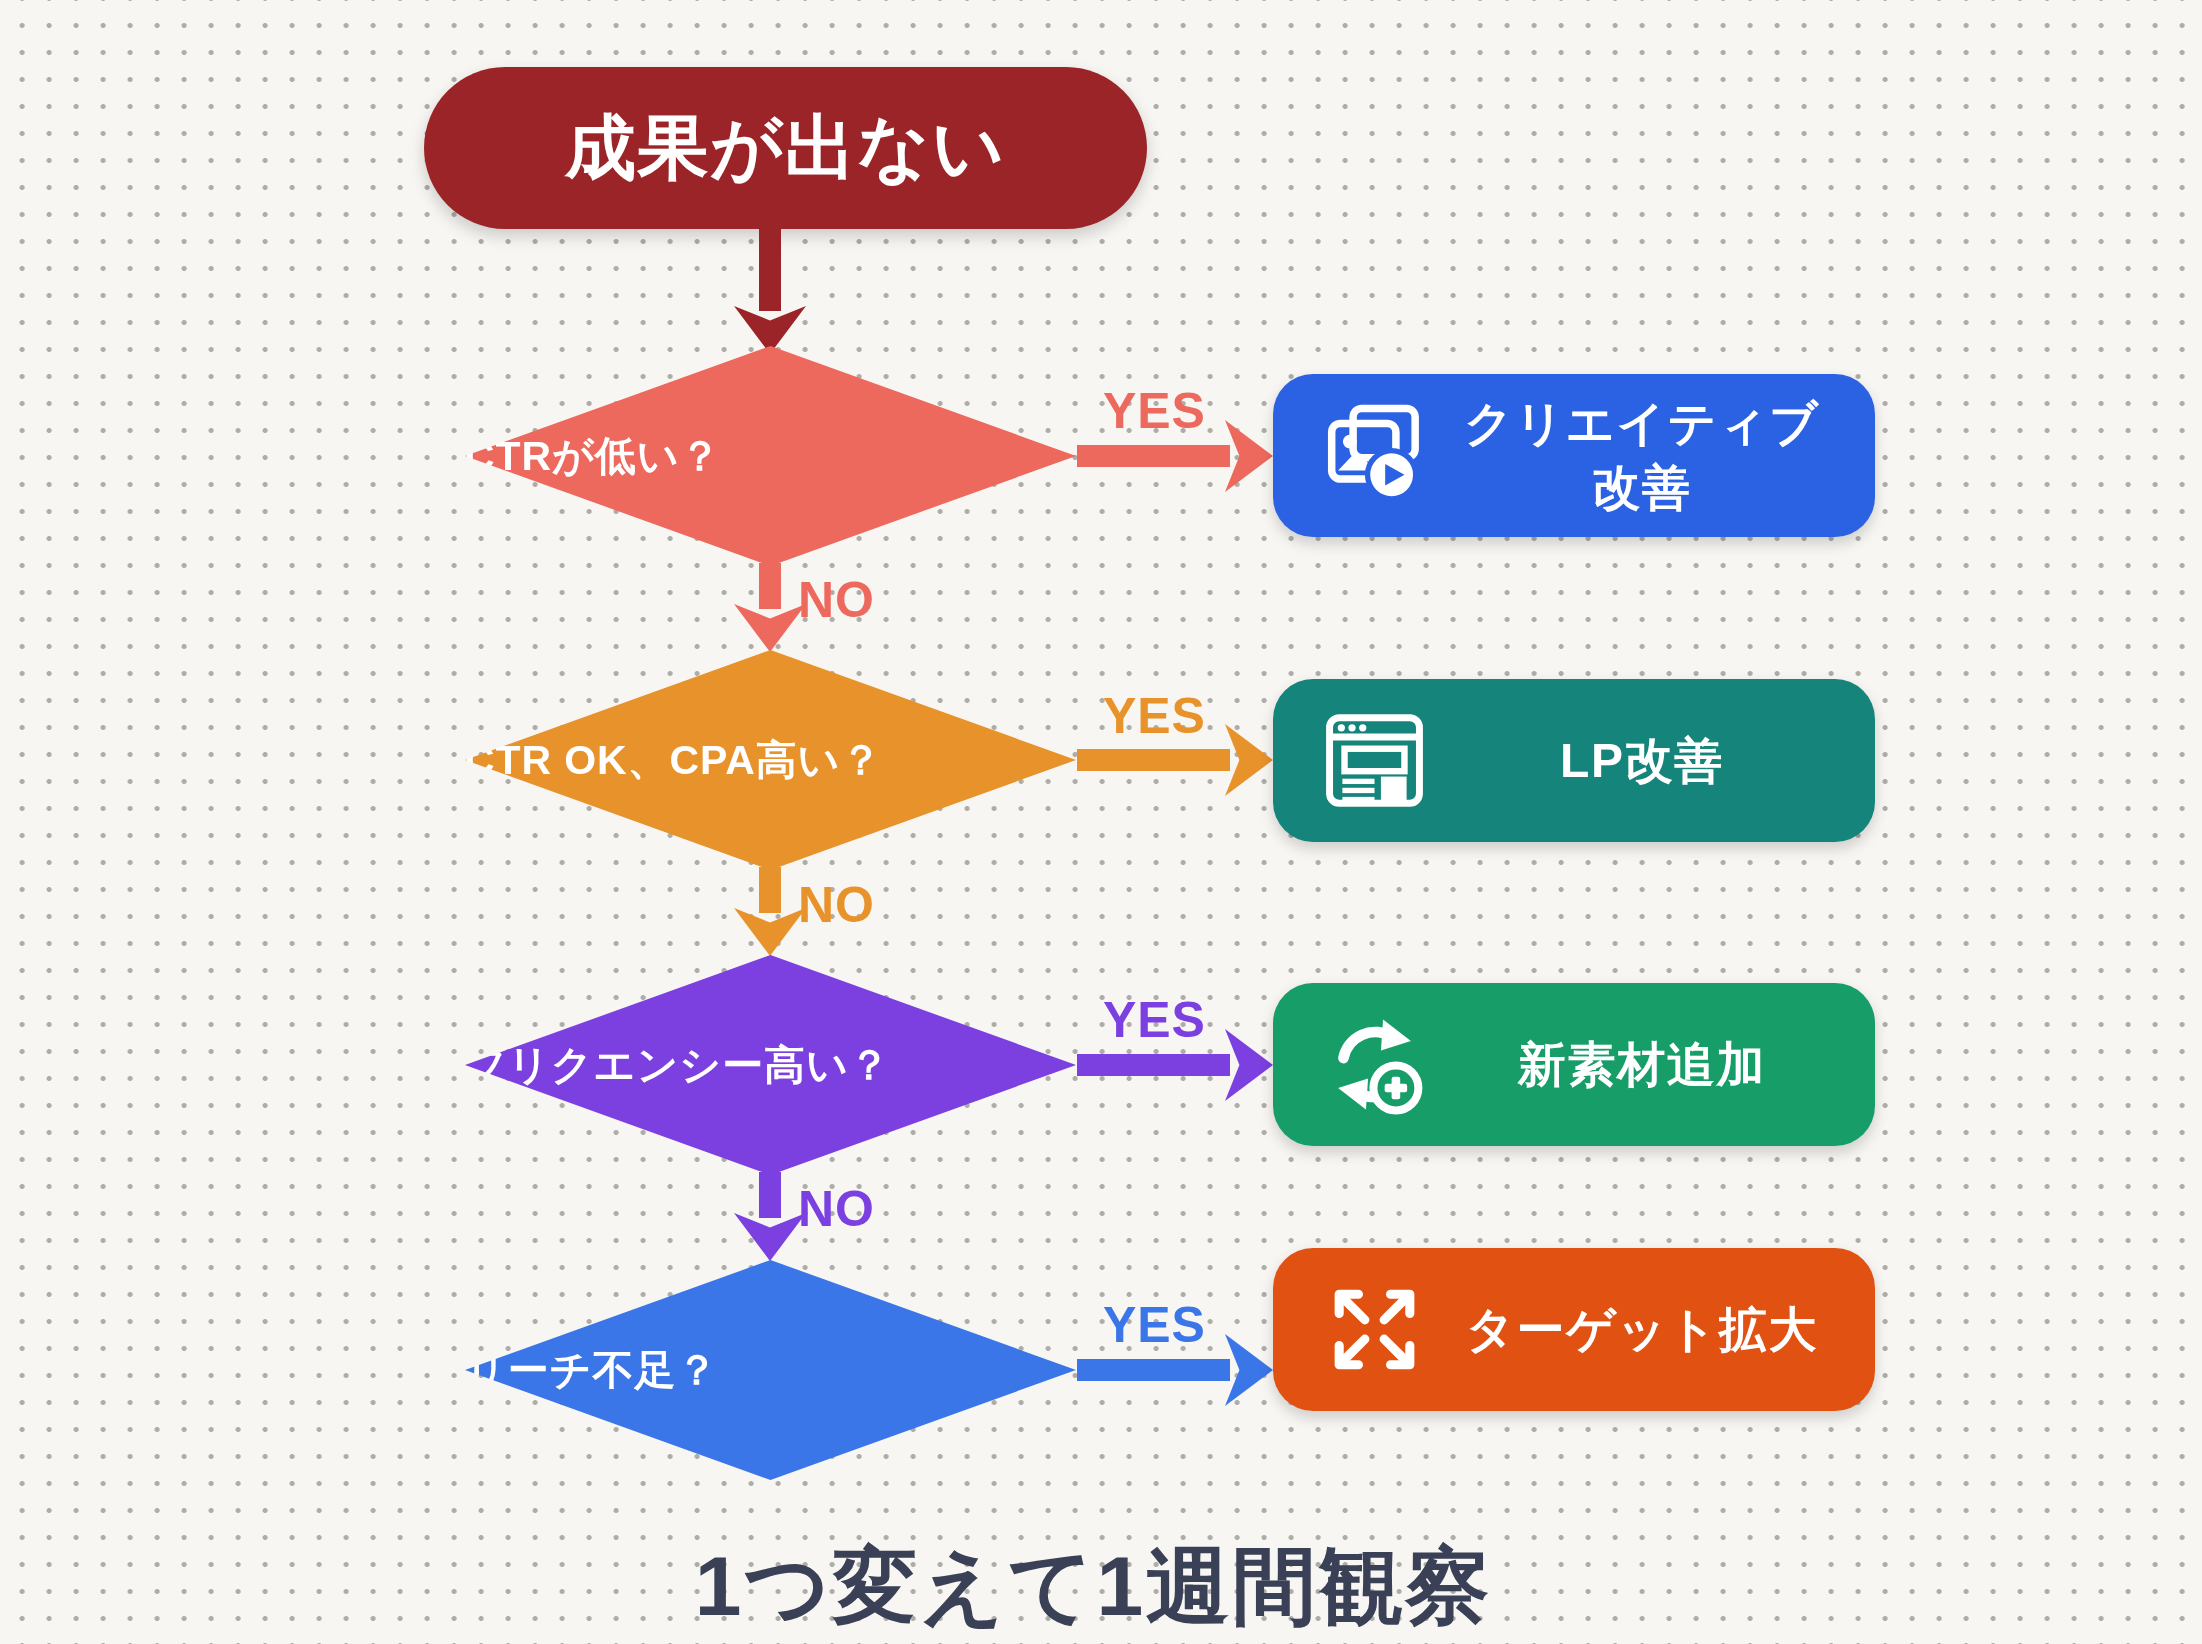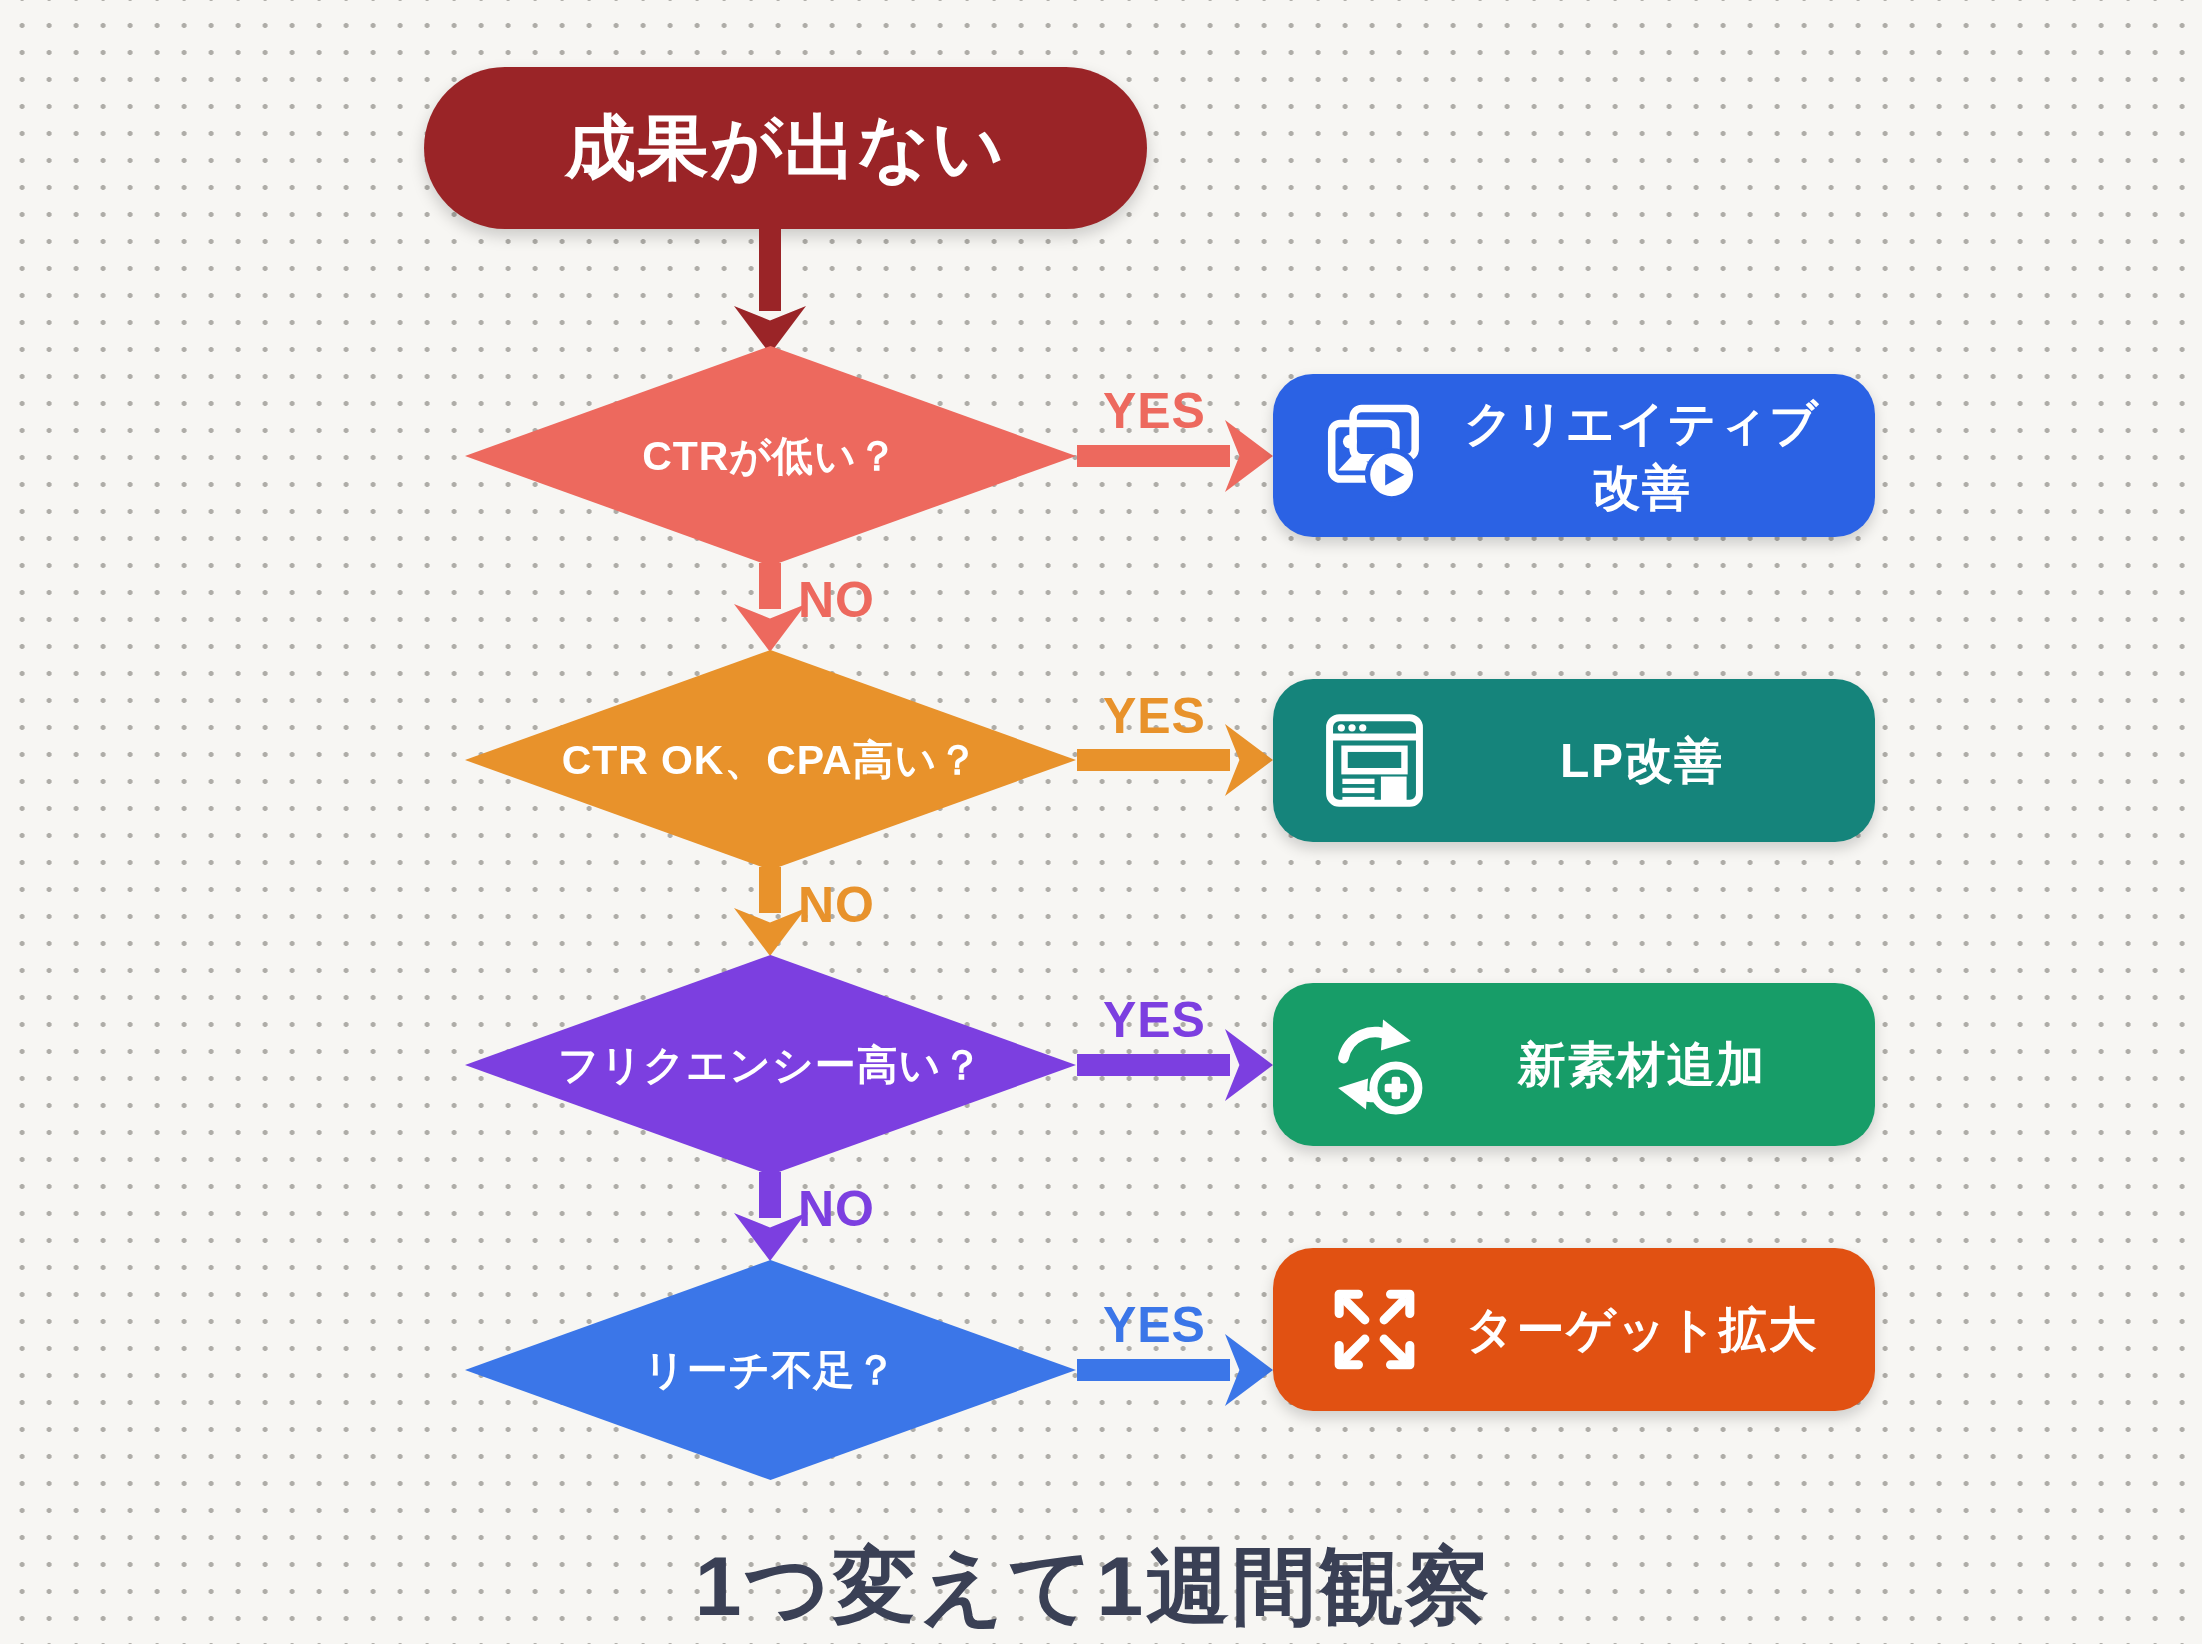--- a/index.html
+++ b/index.html
@@ -15,21 +15,21 @@
     position:absolute; left:424px; top:67px; width:723px; height:162px;
     background:var(--c); border-radius:81px;
     display:flex; align-items:center; justify-content:center;
     color:#fff; font-size:71px; font-weight:800; letter-spacing:1.7px;
     box-shadow:0 6.9px 15.5px rgba(0,0,0,.18);
   }
   .diamond {
     position:absolute; left:465px; width:611px; height:220px;
     background:var(--c);
     clip-path:polygon(50% 0,100% 50%,50% 100%,0 50%);
-    display:flex; align-items:center; justify-content:center;
+    display:flex; align-items:center; 
     color:#fff; font-size:41px; font-weight:700; letter-spacing:0.9px;
   }
   .dshadow { position:absolute; filter:drop-shadow(0 6px 8.6px rgba(0,0,0,.16)); }
   .v-arrow { position:absolute; width:72px; }
   .v-arrow .shaft { position:absolute; left:25px; top:0; width:22.4px; height:calc(100% - 43px); background:var(--c); }
   .v-arrow .head  { position:absolute; left:0; bottom:0; width:72px; height:48px; background:var(--c);
                     clip-path:polygon(0 0,50% 30%,100% 0,50% 100%); }
   .h-arrow { position:absolute; height:72px; }
   .h-arrow .shaft { position:absolute; top:25px; left:0; height:22.4px; width:calc(100% - 43px); background:var(--c); }
   .h-arrow .head  { position:absolute; top:0; right:0; width:48px; height:72px; background:var(--c);

